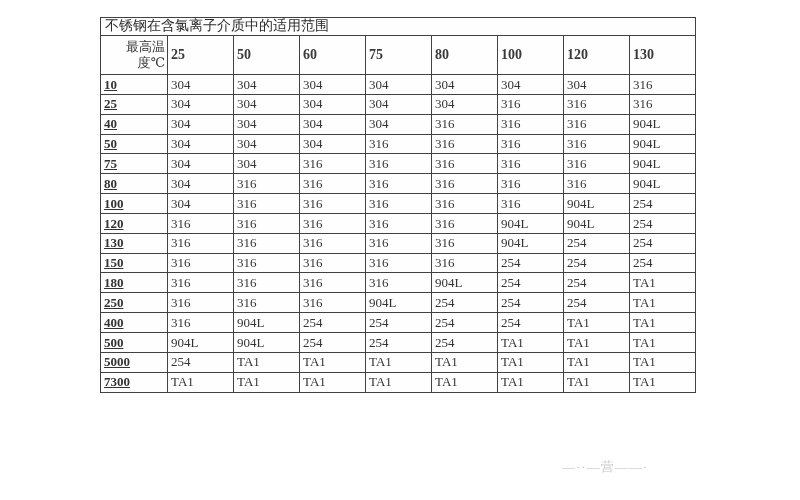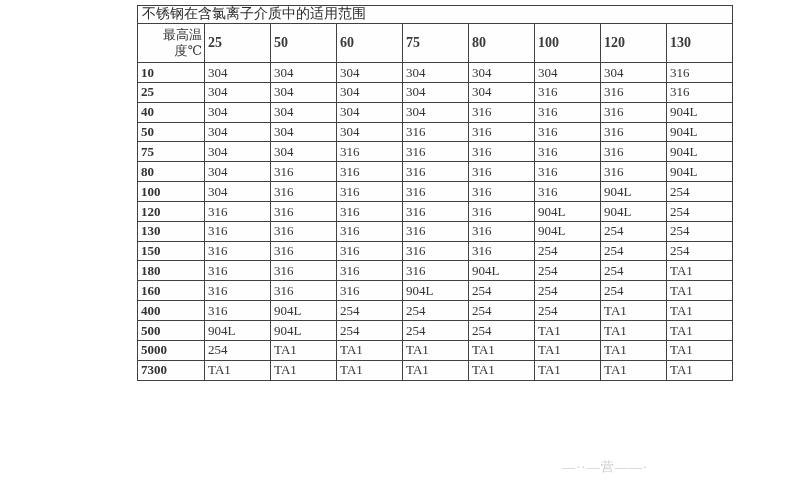--- a/index.html
+++ b/index.html
@@ -7,26 +7,25 @@
     width:800px;height:500px;
     background:#ffffff;
     font-family:"Liberation Serif","DejaVu Serif",serif;
     color:#2f2f2f;
     overflow:hidden;
     position:relative;
   }
   .page{position:relative;width:800px;height:500px;}
   table.steel{
     position:absolute;
-    left:100px;top:5px;
+    left:100px;top:17px;
     border-collapse:collapse;
     table-layout:fixed;
     width:596px;
     background:#fefefe;
-    margin-left:37px;
   }
   table.steel td{
     border:1px solid #414141;
     padding:0 2px 0 3px;
     font-size:13px;
     line-height:1.2;
     vertical-align:middle;
     white-space:nowrap;
     overflow:hidden;
     color:#333333;
@@ -49,20 +48,21 @@
     line-height:1.3;
     vertical-align:middle;
     color:#2c2c2c;
     text-align:right;
   }
   td.corner .hline{display:block;}
   tbody.data tr{height:19.85px;}
   td.row-label{
     font-weight:bold;
     color:#3a3a3a;
+    text-decoration:underline;
   }
   .watermark{
     position:absolute;
     left:562px;top:458px;
     width:150px;
     font-size:13px;
     color:#9c9c9c;
     opacity:0.55;
     letter-spacing:1px;
     pointer-events:none;
@@ -222,21 +222,21 @@
           <td>316</td>
           <td>316</td>
           <td>316</td>
           <td>316</td>
           <td>904L</td>
           <td>254</td>
           <td>254</td>
           <td>TA1</td>
         </tr>
         <tr>
-          <td class="row-label">160</td>
+          <td class="row-label">250</td>
           <td>316</td>
           <td>316</td>
           <td>316</td>
           <td>904L</td>
           <td>254</td>
           <td>254</td>
           <td>254</td>
           <td>TA1</td>
         </tr>
         <tr>

